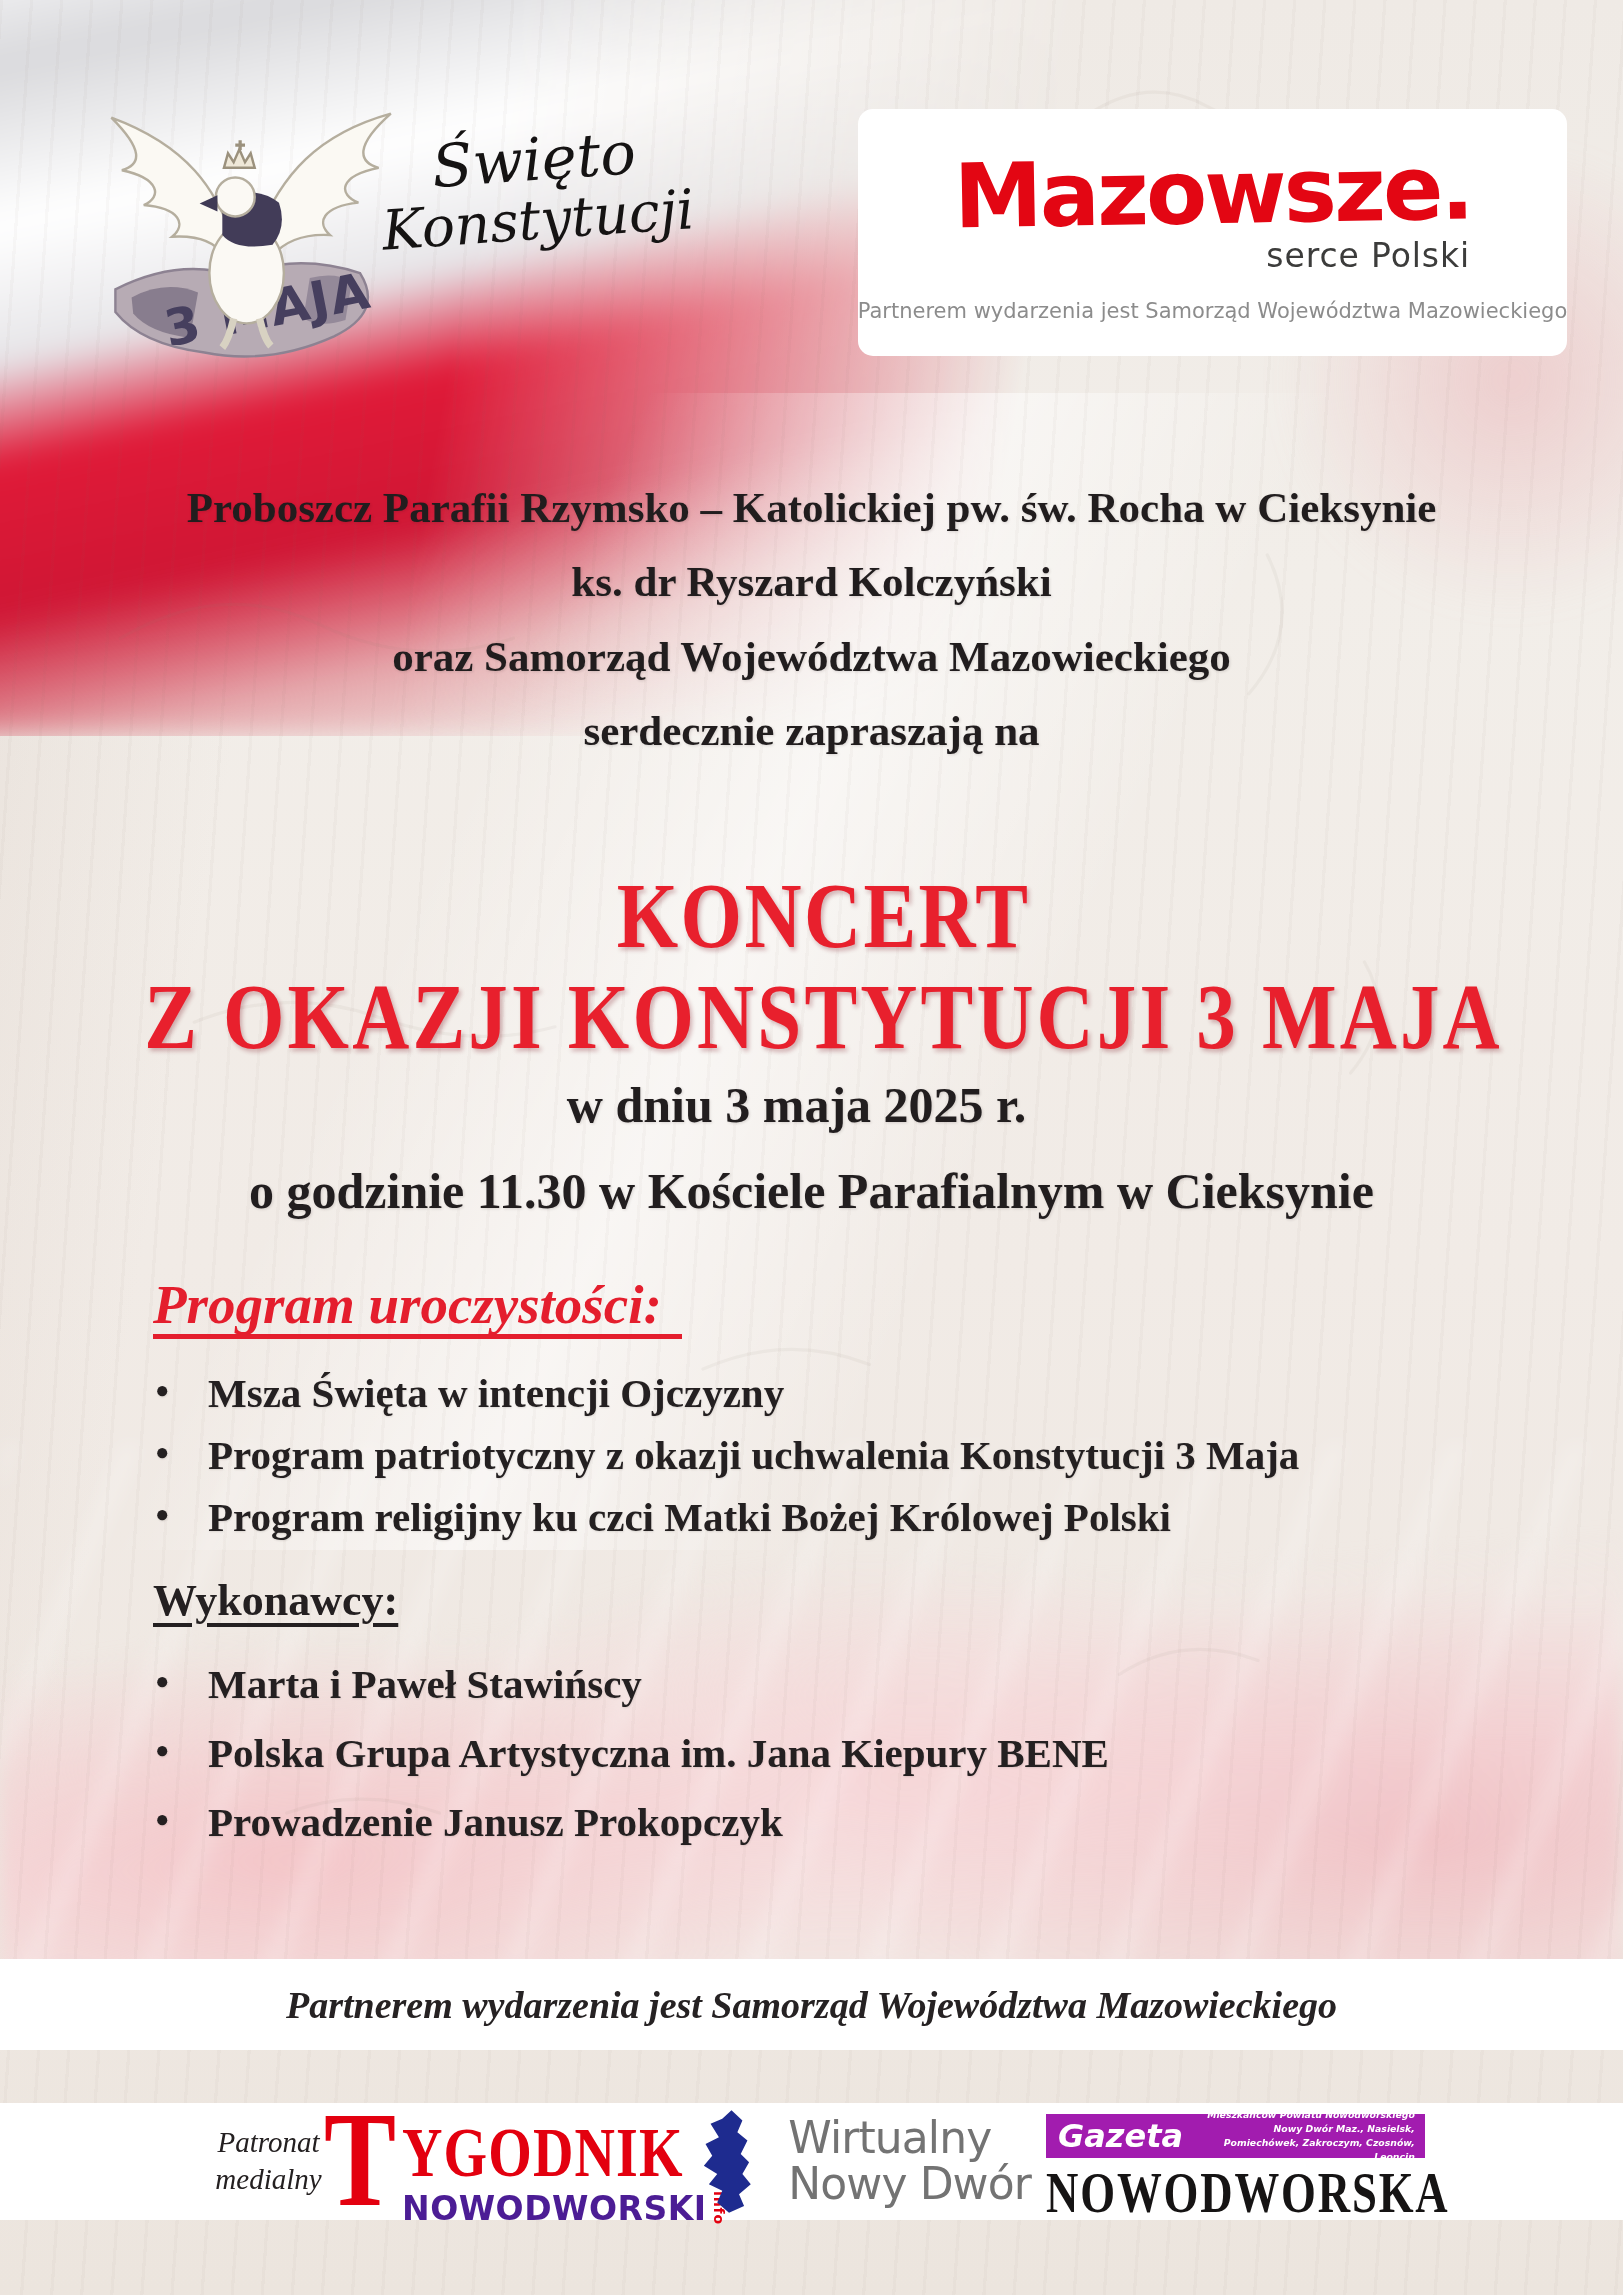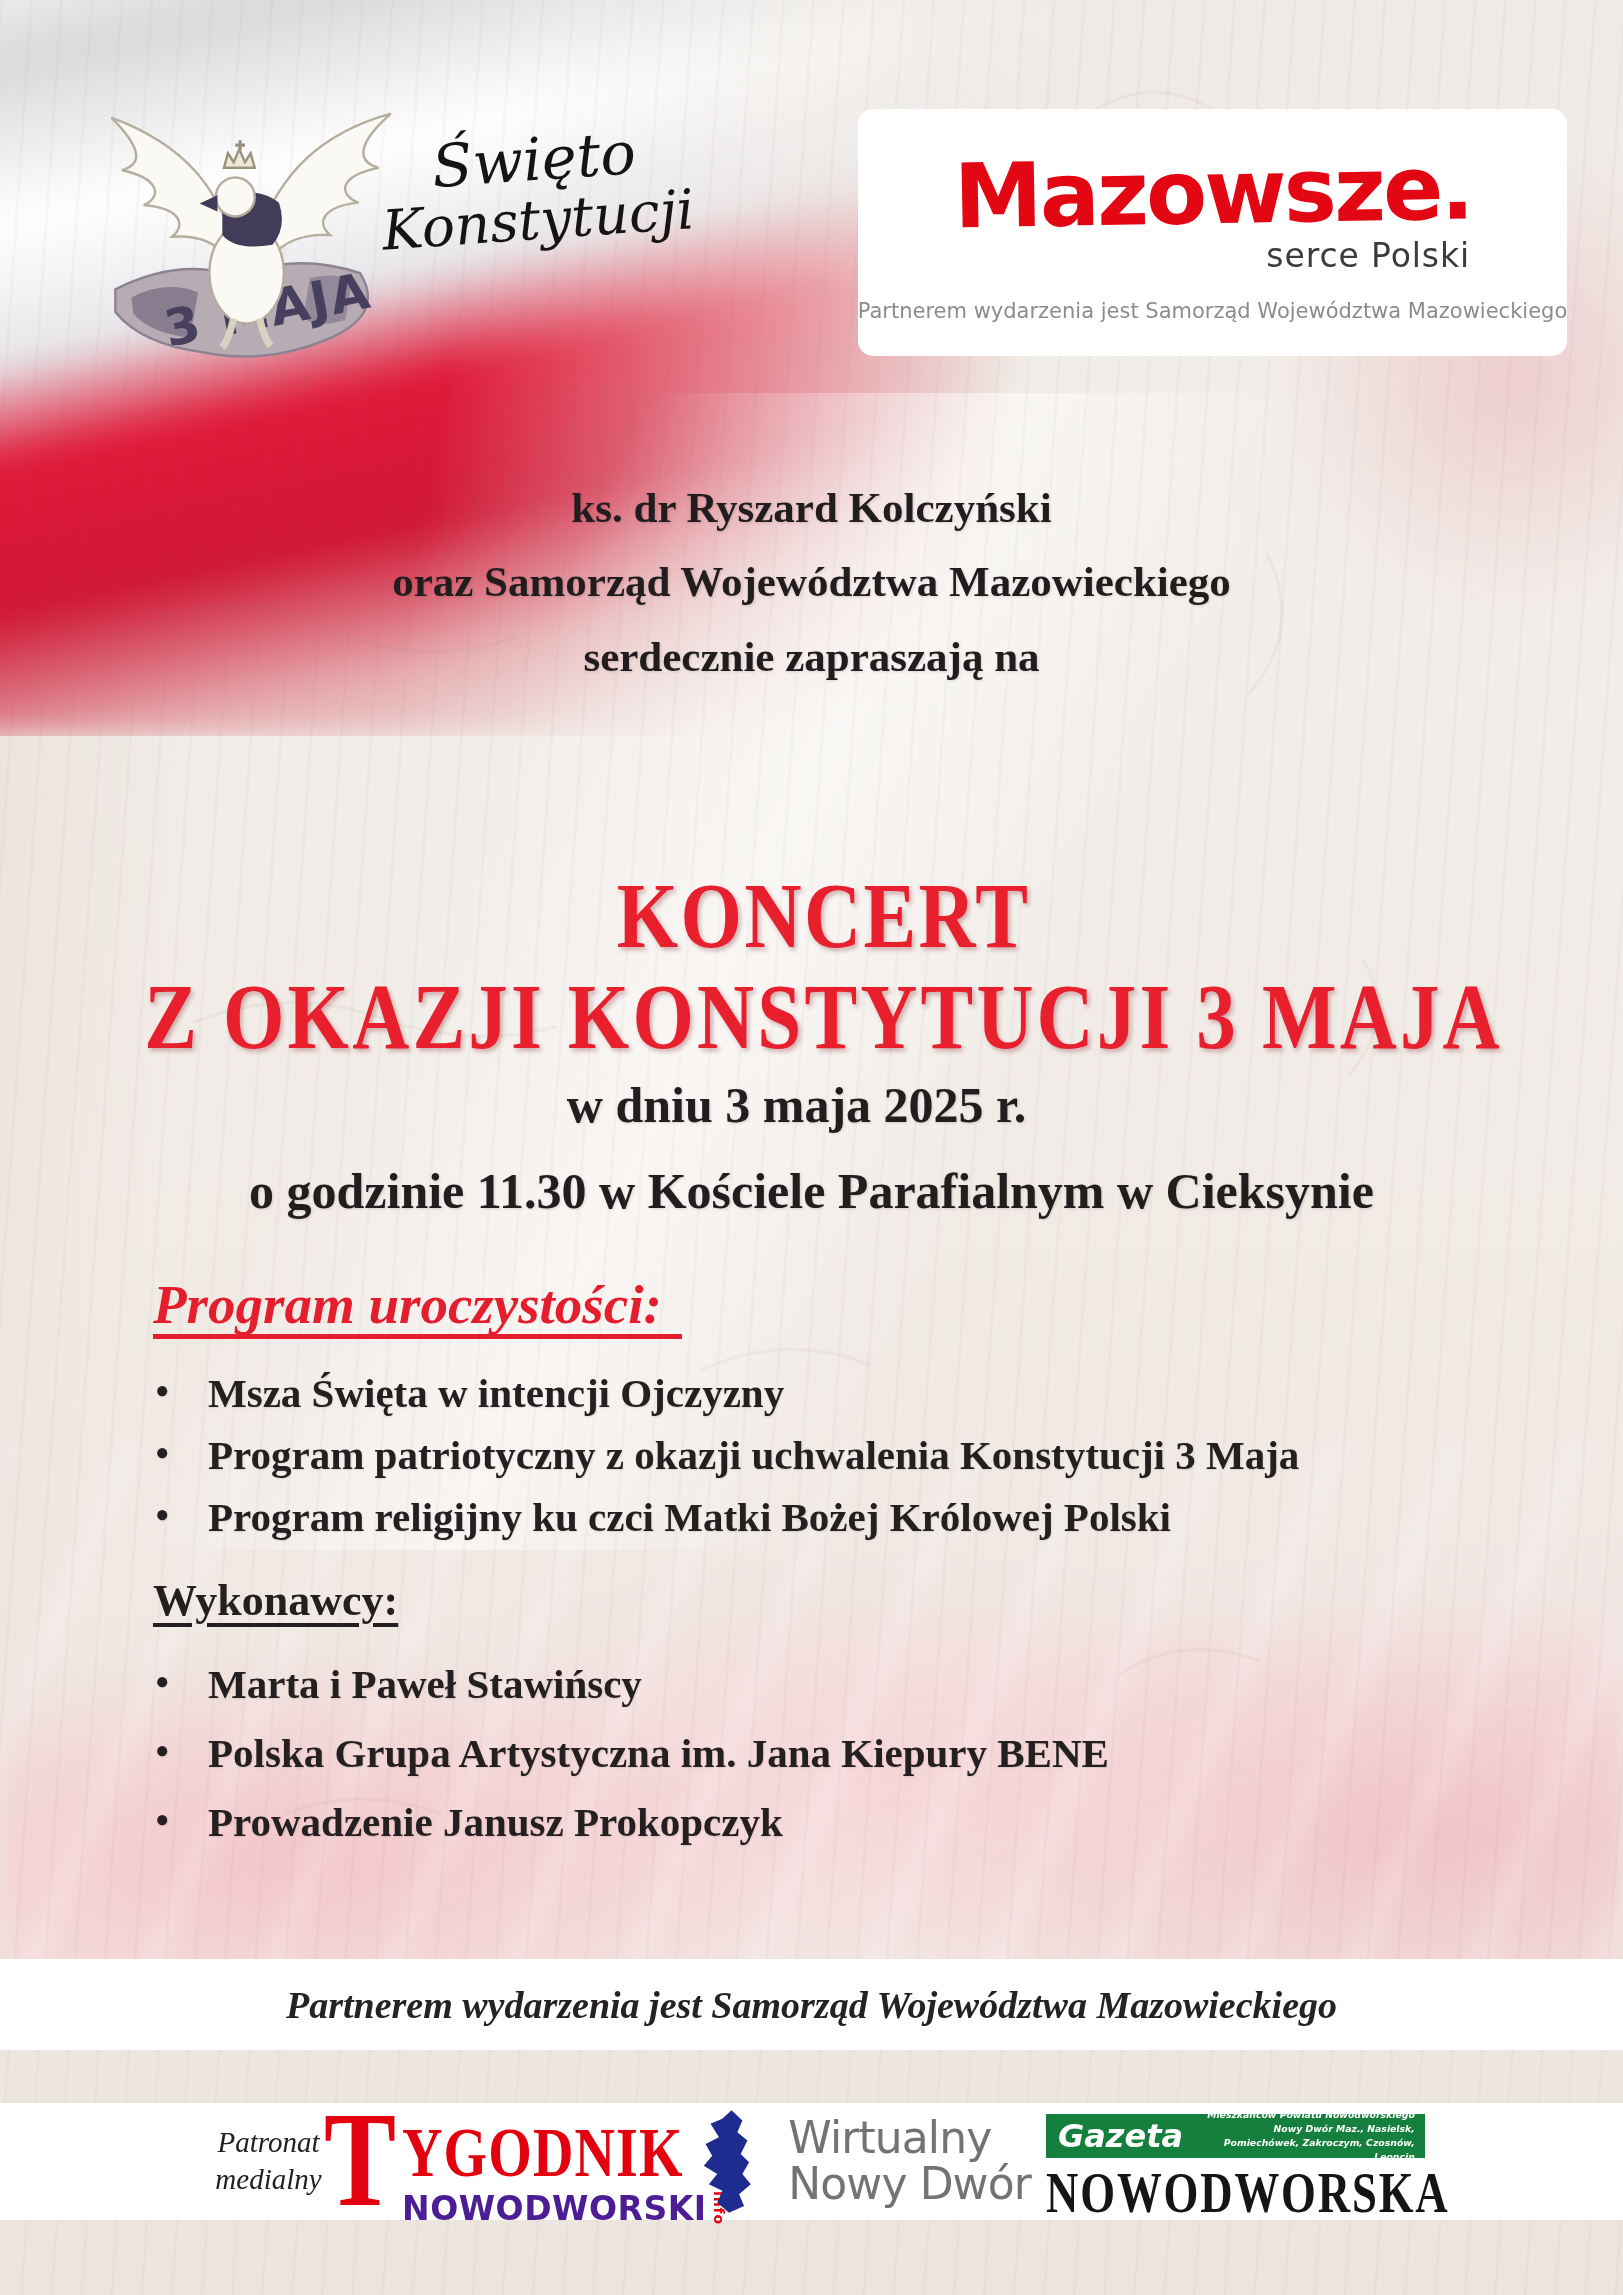--- a/index.html
+++ b/index.html
@@ -141,21 +141,21 @@
   .tyg-sub { font-family:"DejaVu Sans","Liberation Sans",sans-serif; font-weight:bold;
     color:#4c1d95; font-size:33px; letter-spacing:0.5px; }
   .tyg-info { font-family:"DejaVu Sans","Liberation Sans",sans-serif; font-weight:bold;
     color:#e3000f; font-size:14px; letter-spacing:0.9px; writing-mode:vertical-rl; margin-left:4.6px; }
 
   .wirtualny { position:absolute; left:684px; top:3.7px; display:flex; align-items:center; }
   .wir-text { margin-left:9.3px; font-family:"DejaVu Sans","Liberation Sans",sans-serif;
     color:#737373; font-size:44px; line-height:1.04; letter-spacing:-0.9px; }
 
   .gazeta { position:absolute; left:1046px; top:11px; width:379px; }
-  .gazeta-box { background:#15803d; height:44px; display:flex; align-items:center;
+  .gazeta-box { background:#a21caf; height:44px; display:flex; align-items:center;
     padding:0 10.2px 0 12px; }
   .gazeta-box-title { color:#fff; font-family:"DejaVu Sans","Liberation Sans",sans-serif;
     font-weight:bold; font-style:italic; font-size:32px; }
   .gazeta-box-lines { margin-left:auto; text-align:right; color:#fff; font-style:italic;
     font-family:"DejaVu Sans","Liberation Sans",sans-serif; font-weight:bold;
     font-size:9.3px; line-height:1.5; }
   .gazeta-name { margin-top:6.5px; color:#161414; font-family:"Liberation Serif",serif;
     font-weight:bold; font-size:56px; line-height:1; transform:scaleX(.8);
     transform-origin:left; letter-spacing:2.3px; }
 </style>
@@ -205,20 +205,21 @@
     <div class="s2">Konstytucji</div>
   </div>
 
   <div class="mazowsze-card">
     <div class="mazowsze-logo">Mazowsze.</div>
     <div class="mazowsze-tagline">serce Polski</div>
     <div class="mazowsze-partner">Partnerem wydarzenia jest Samorząd Województwa Mazowieckiego</div>
   </div>
 
   <div class="invitation">
+    <p>Proboszcz Parafii Rzymsko – Katolickiej pw. św. Rocha w Cieksynie</p>
     <p>ks. dr Ryszard Kolczyński</p>
     <p>oraz Samorząd Województwa Mazowieckiego</p>
     <p>serdecznie zapraszają na</p>
   </div>
 
   <div class="title-red">
     <div class="t1">KONCERT</div>
     <div class="t2">Z OKAZJI KONSTYTUCJI 3 MAJA</div>
   </div>
   <p class="date-line">w dniu 3 maja 2025 r.</p>

